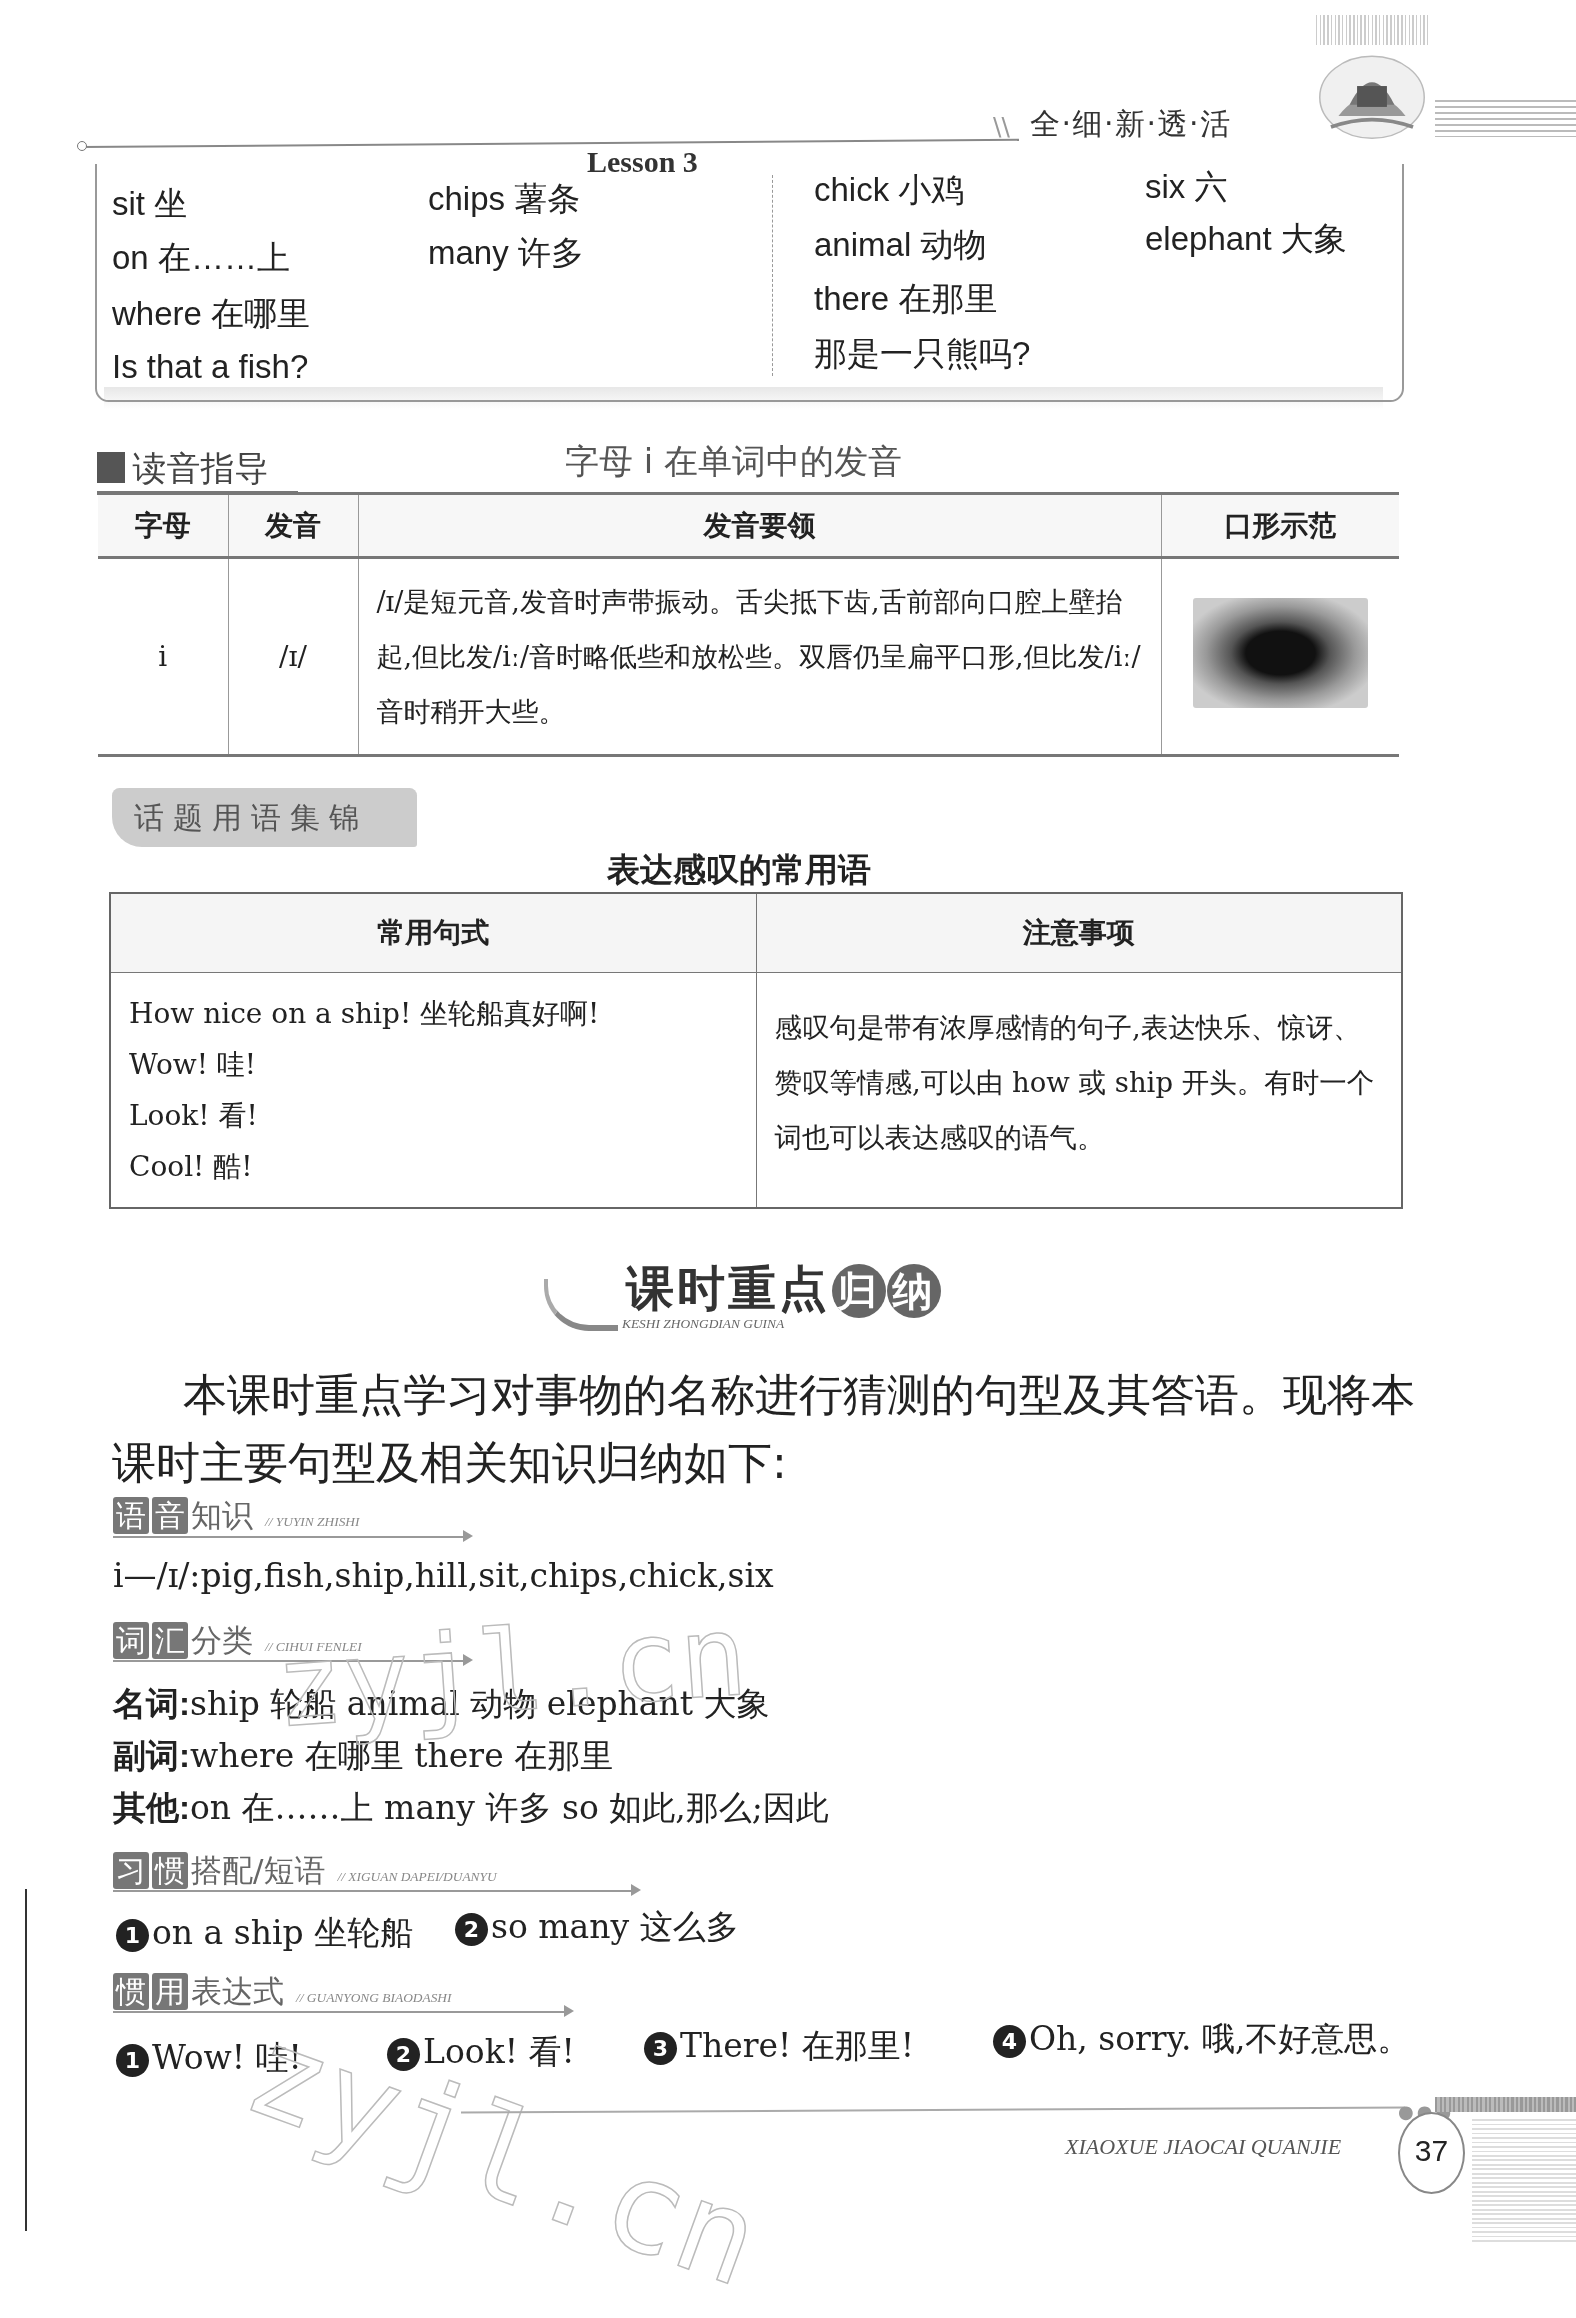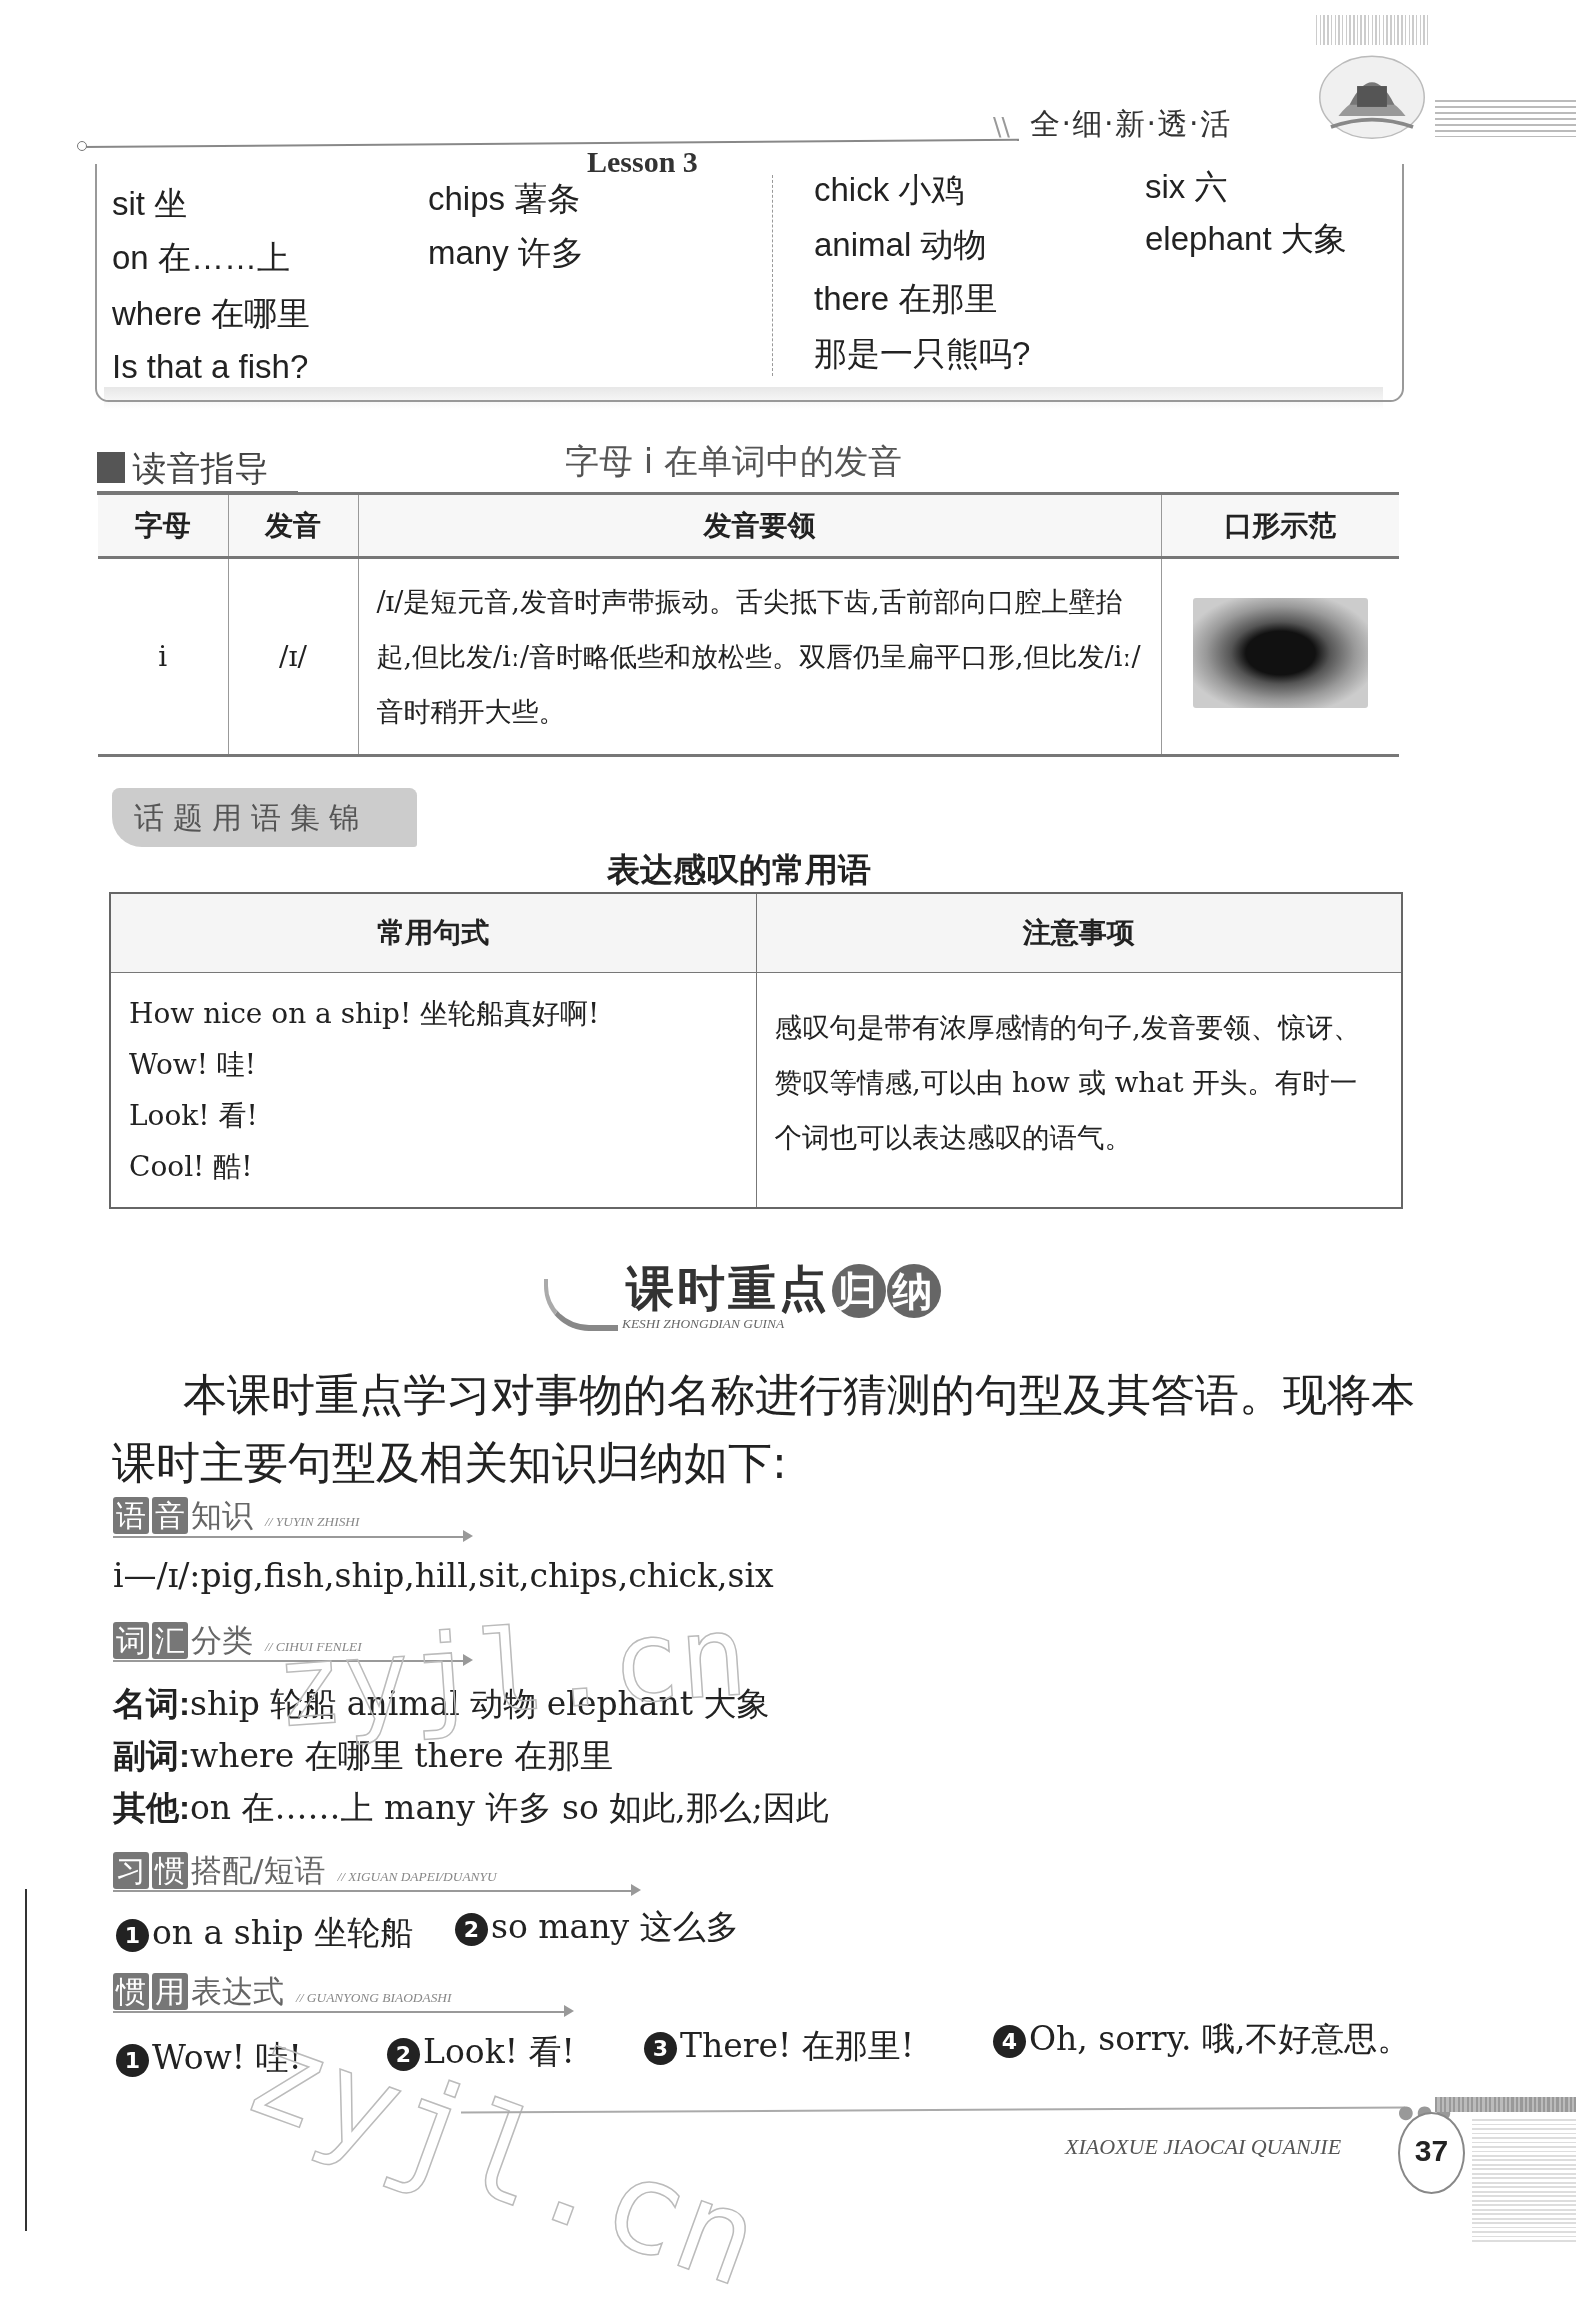--- a/index.html
+++ b/index.html
@@ -64,21 +64,21 @@
 
   .body-line { font-family: "DejaVu Serif", serif; font-size: 33px; color: #222; white-space: nowrap; }
   .body-line b { font-family: Liberation Sans, sans-serif; font-weight: bold; }
   .num { display: inline-block; width: 33px; height: 33px; border-radius: 50%; background: #222; color: #fff; text-align: center; line-height: 33px; font-size: 22px; font-family: "DejaVu Sans", sans-serif; font-weight: bold; vertical-align: 1.5px; margin-right: 3px; }
 
   
   .ft-line { left: 461px; top: 2109px; width: 944px; height: 1.5px; background: #aaa; transform: rotate(-0.3deg); }
   .ft-dots { left: 1398px; top: 2101px; font-size: 18px; color: #999; letter-spacing: 3px; }
   .ft-bar { left: 1435px; top: 2097px; width: 141px; height: 15px; background: repeating-linear-gradient(90deg, #999 0 2.2px, #bbb 2.2px 4.5px); }
   .ft-brand { left: 1049px; top: 2134px; font-family: "Liberation Serif", serif; font-style: italic; font-size: 22px; color: #555; margin-left: 16px; }
-  .ft-page { left: 1398px; top: 2112px; width: 67px; height: 82px; border: 2.2px solid #888; border-radius: 50%; text-align: center; line-height: 74px; font-family: "Liberation Sans", sans-serif; font-weight: bold; font-size: 30px; color: #222; background: #fff; }
+  .ft-page { left: 1398px; top: 2112px; width: 67px; height: 82px; border: 2.2px solid #888; border-radius: 50%; text-align: center; line-height: 74px; font-family: "Liberation Sans", sans-serif; font-weight: normal; font-size: 30px; color: #222; background: #fff; }
   .ft-pattern { left: 1472px; top: 2119px; width: 104px; height: 126px; background: repeating-linear-gradient(180deg, #ddd 0 1.5px, #fff 1.5px 4.5px); }
   .left-edge { left: 25px; top: 1889px; width: 1.5px; height: 342px; background: #333; }
 
   
   .wm { font-family: "DejaVu Sans Mono", monospace; color: transparent; -webkit-text-stroke: 1.5px #bbb; white-space: nowrap; }
 </style>
 </head>
 <body>
 
 <div class="abs hdr-topstripe"></div>
@@ -157,21 +157,21 @@
     </tr>
   </thead>
   <tbody>
     <tr>
       <td>
         <div>How nice on a ship!  坐轮船真好啊!</div>
         <div>Wow!  哇!</div>
         <div>Look!  看!</div>
         <div>Cool!  酷!</div>
       </td>
-      <td class="notes">感叹句是带有浓厚感情的句子,发音要领、惊讶、赞叹等情感,可以由 how 或 what 开头。有时一个词也可以表达感叹的语气。</td>
+      <td class="notes">感叹句是带有浓厚感情的句子,表达快乐、惊讶、赞叹等情感,可以由 how 或 ship 开头。有时一个词也可以表达感叹的语气。</td>
     </tr>
   </tbody>
 </table>
 
 <div class="abs kp-swoosh"></div>
 <div class="abs kp-main">
   <span>课时重点</span><span class="circ">归</span><span class="circ">纳</span>
 </div>
 <div class="abs kp-sub">KESHI ZHONGDIAN GUINA</div>
 

